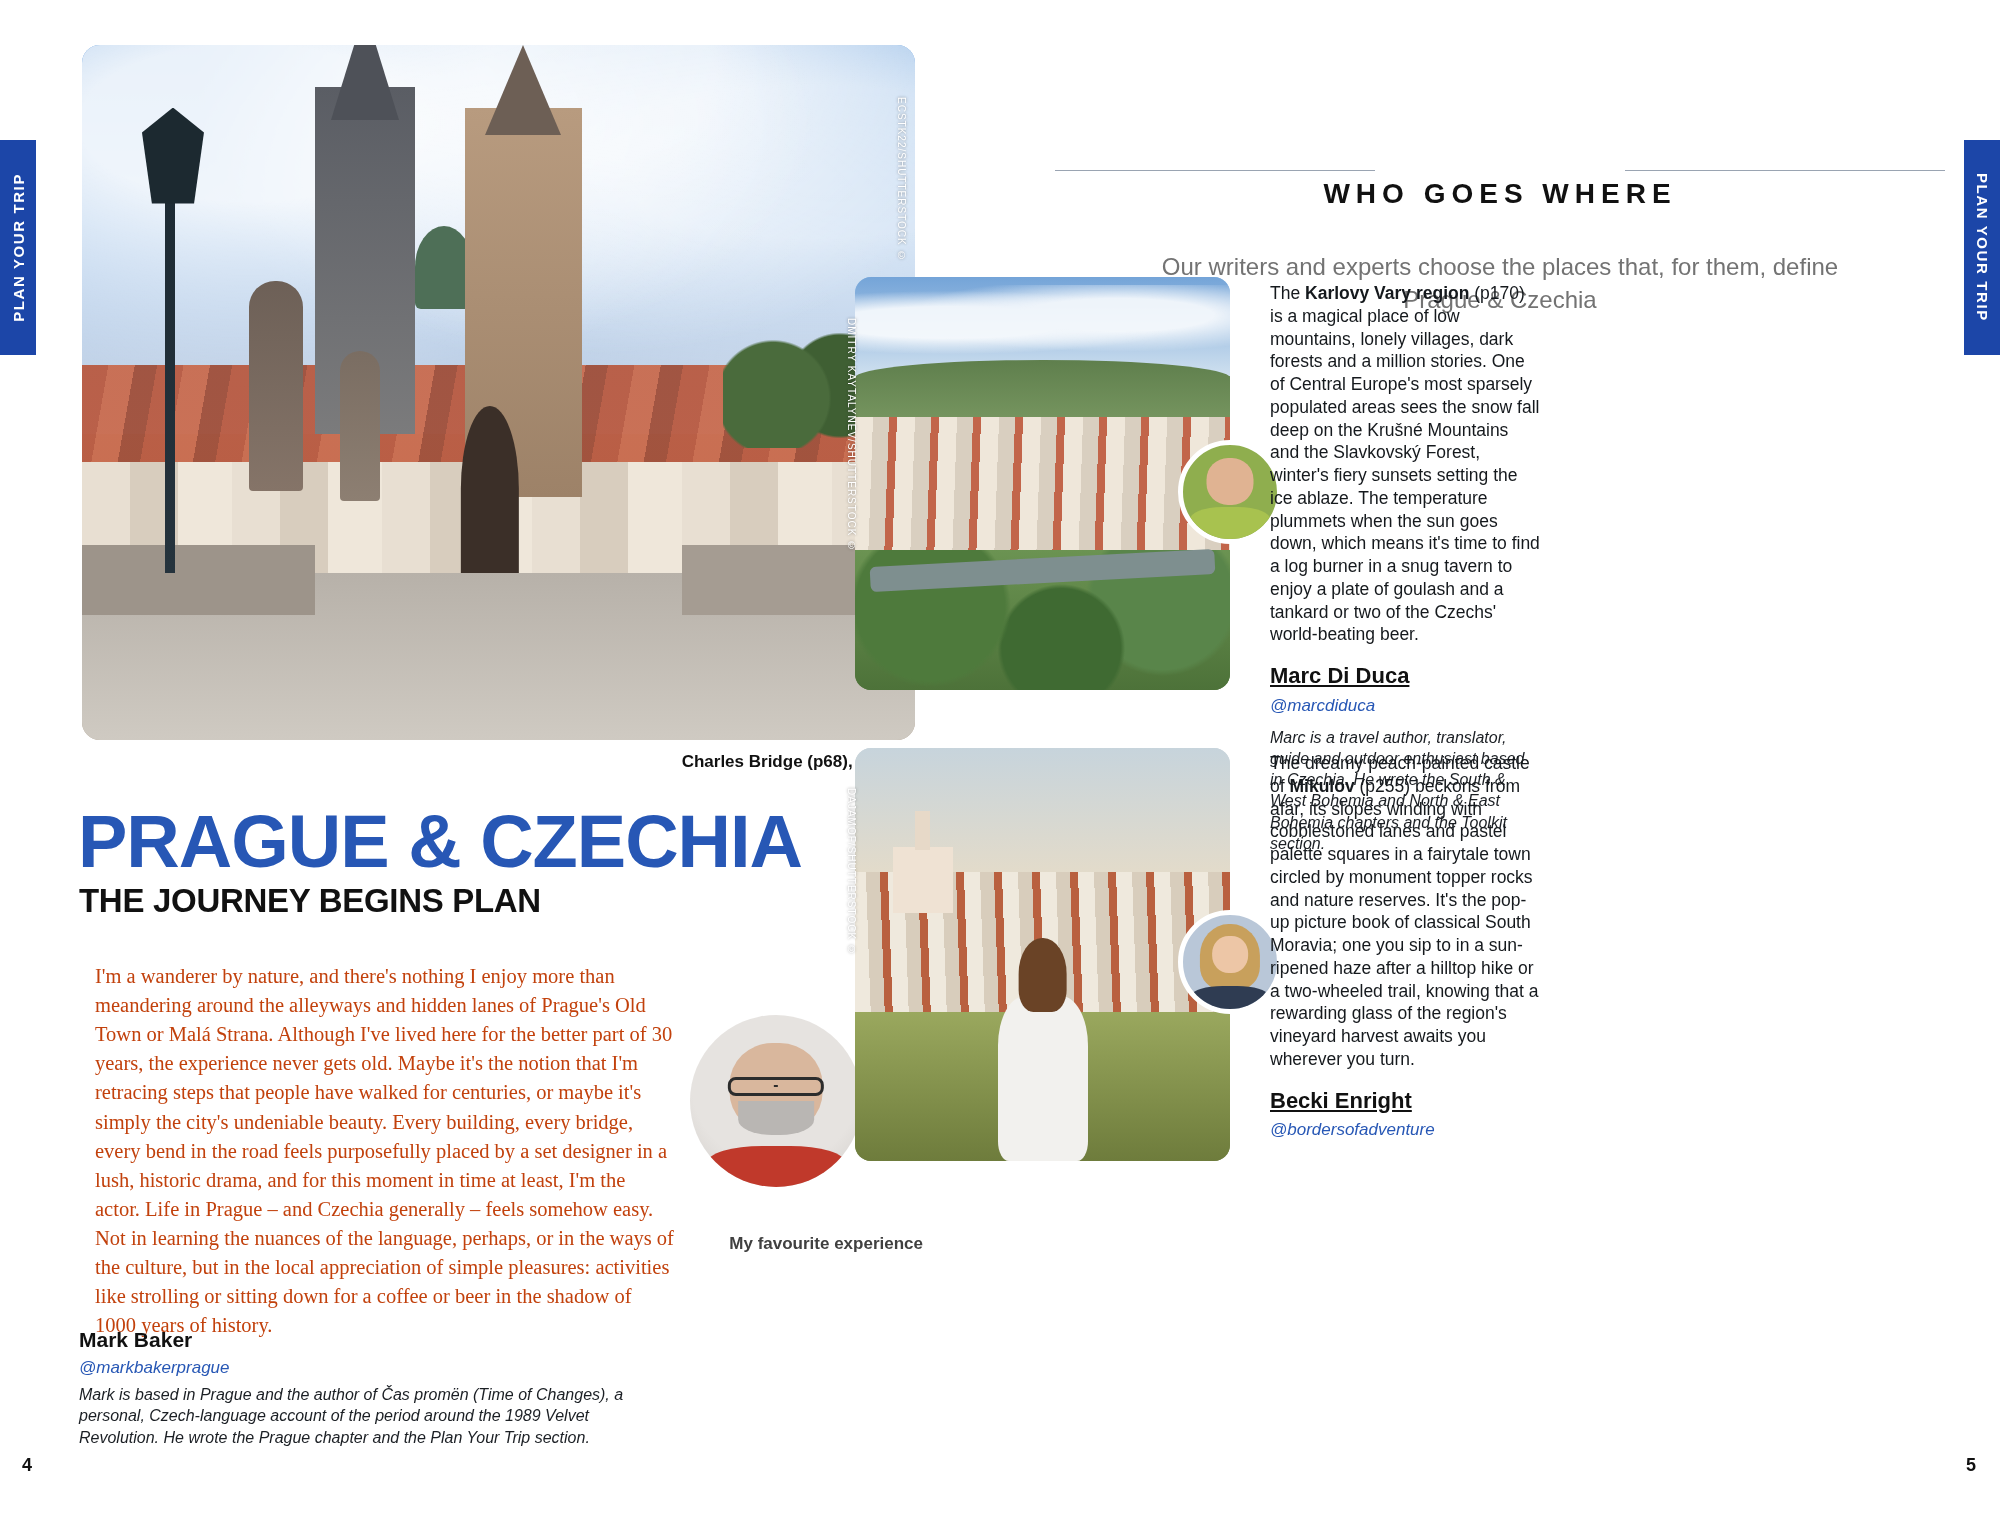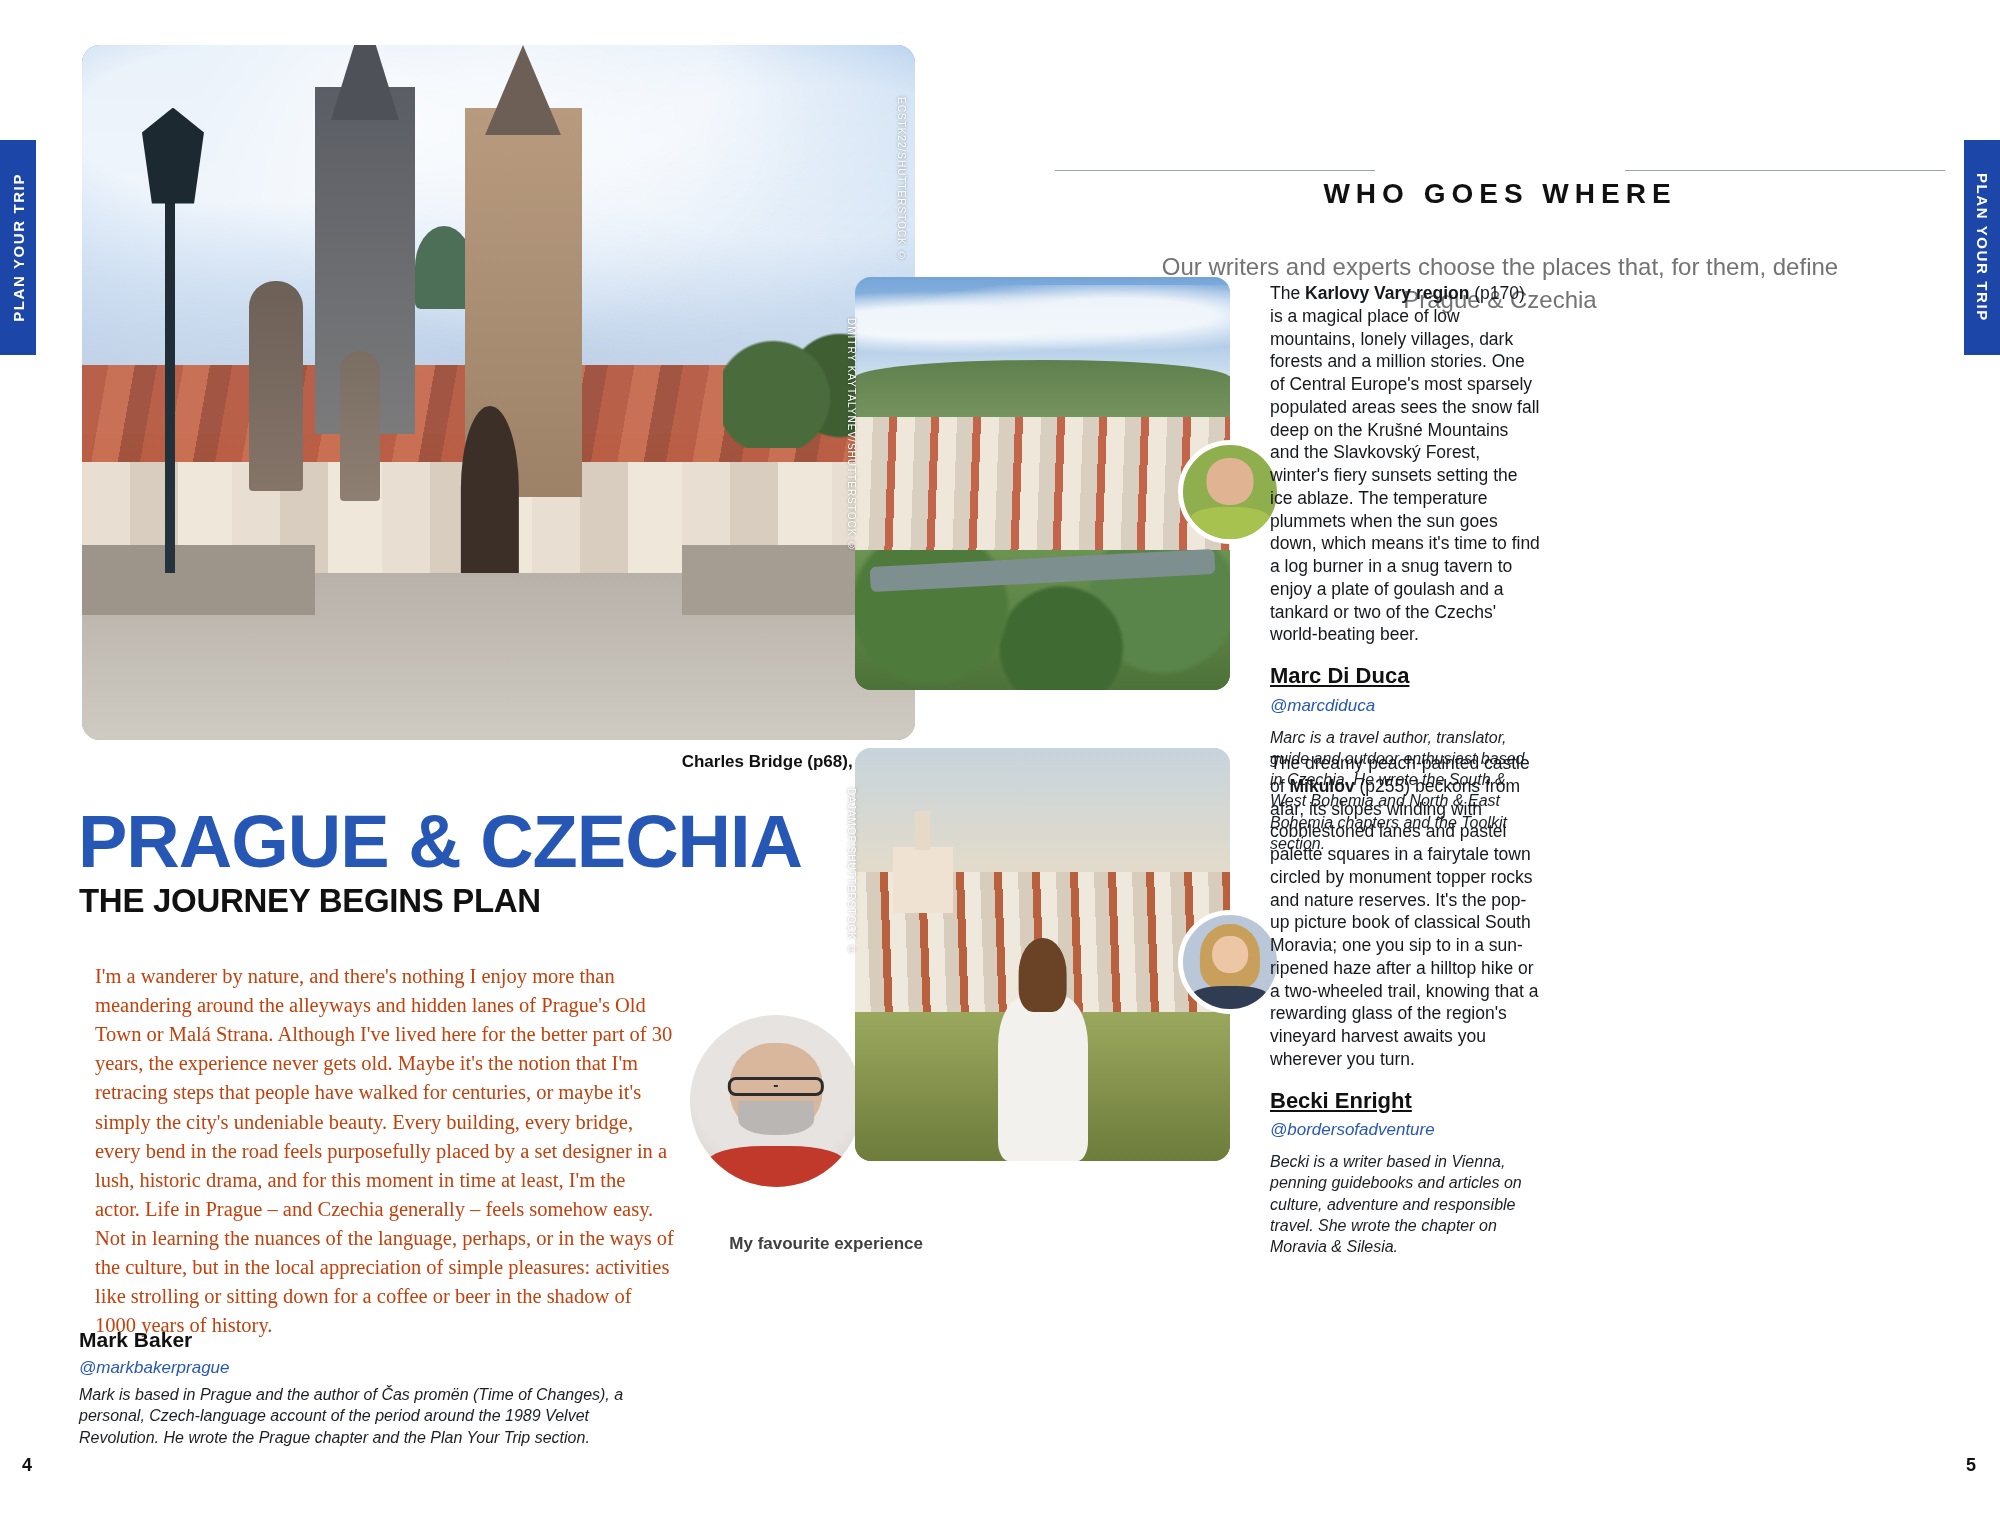--- a/index.html
+++ b/index.html
@@ -395,17 +395,16 @@
   <div class="avatar" style="left:178px; top:910px; background: radial-gradient(circle at 50% 40%, #b9c7d8 0 70%, #8e9db0 100%);">
     <div class="ab-hair"></div>
     <div class="ab-face"></div>
     <div class="ab-top"></div>
   </div>
 
   <div class="txt-col" style="left:270px; top:752px;">
     <span>The dreamy peach-painted castle of </span><b class="hl">Mikulov</b><span> (p255)</span><span> beckons from afar, its slopes winding with cobblestoned lanes and pastel palette squares in a fairytale town circled by monument topper rocks and nature reserves. It's the pop-up picture book of classical South Moravia; one you sip to in a sun-ripened haze after a hilltop hike or a two-wheeled trail, knowing that a rewarding glass of the region's vineyard harvest awaits you wherever you turn.</span>
     <div class="author-name">Becki Enright</div>
     <div class="author-handle">@bordersofadventure</div>
-    <div class="author-bio">Becki is a writer based in Vienna, penning guidebooks and articles on culture, adventure and responsible travel. She wrote the chapter on Moravia &amp; Silesia.</div>
   </div>
 
   <div class="folio-right">5</div>
 </div>
 
 </body></html>

